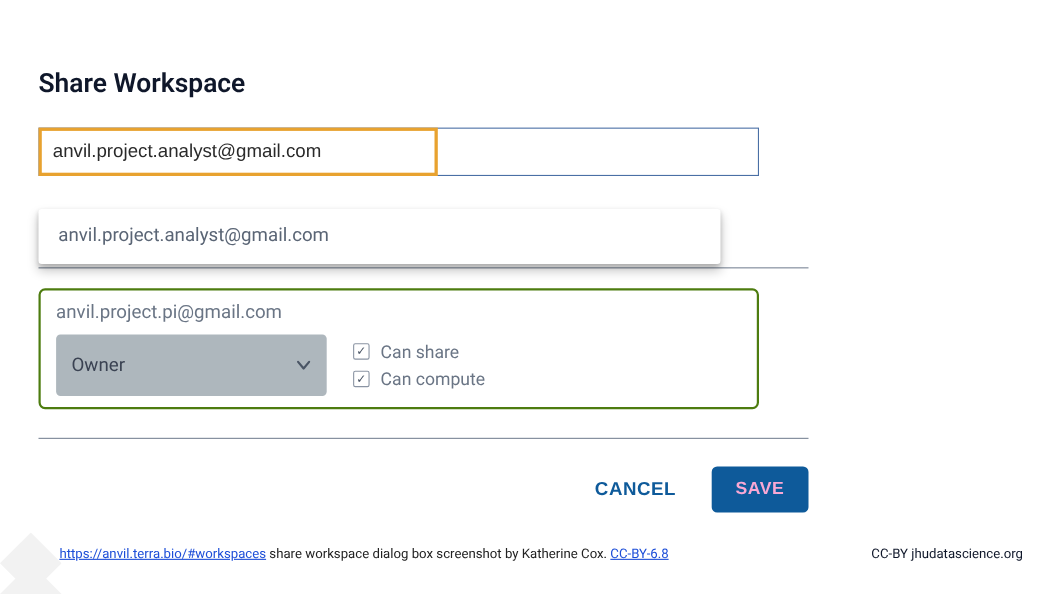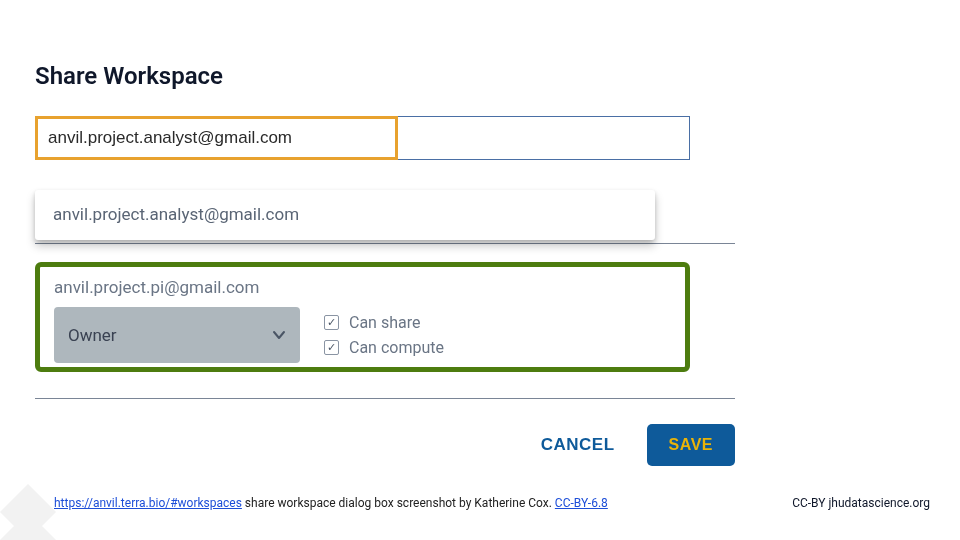--- a/index.html
+++ b/index.html
@@ -30,21 +30,21 @@
     font-size: 17px; color: #5a6575;
     z-index: 10;
   }
   .divider-top {
     position: absolute; top: 243px; left: 35px; width: 700px;
     border-top: 1px solid #7a8596; height: 0;
   }
   .collab-card {
     position: absolute; top: 262px; left: 35px;
     width: 655px; height: 110px;
-    border: 5px solid #4d7c0f; border-radius: 6px;
+    border: 2px solid #4d7c0f; border-radius: 6px;
     padding: 10px 14px;
     background: #fff;
   }
   .collab-email { font-size: 17px; color: #6a7585; margin-bottom: 10px; }
   .collab-row { display: flex; align-items: center; gap: 24px; }
   .role-select {
     width: 246px; height: 56px;
     background: #aeb7bd;
     border-radius: 4px;
     display: flex; align-items: center; justify-content: space-between;
@@ -68,21 +68,21 @@
   }
   .actions {
     position: absolute; top: 424px; left: 35px; width: 700px;
     display: flex; justify-content: flex-end; gap: 32px; align-items: center;
   }
   .btn-cancel {
     font-size: 17px; font-weight: 600; color: #0e5a9a; letter-spacing: 0.5px;
     background: none; border: none; cursor: pointer;
   }
   .btn-save {
-    font-size: 16px; font-weight: 600; color: #eab308; letter-spacing: 0.5px;
+    font-size: 16px; font-weight: 600; color: #f9a8d4; letter-spacing: 0.5px;
     background: #0e5a9a; border: none; border-radius: 5px;
     padding: 12px 22px; cursor: pointer;
   }
   .footer {
     position: absolute; bottom: 30px; left: 0; width: 960px; height: 20px;
     font-size: 12px;
   }
   .footer-left { position: absolute; left: 54px; bottom: 0; color: #222; }
   .footer-left a { color: #1d4ed8; text-decoration: underline; }
   .footer-right { position: absolute; right: 30px; bottom: 0; color: #0f172a; }

